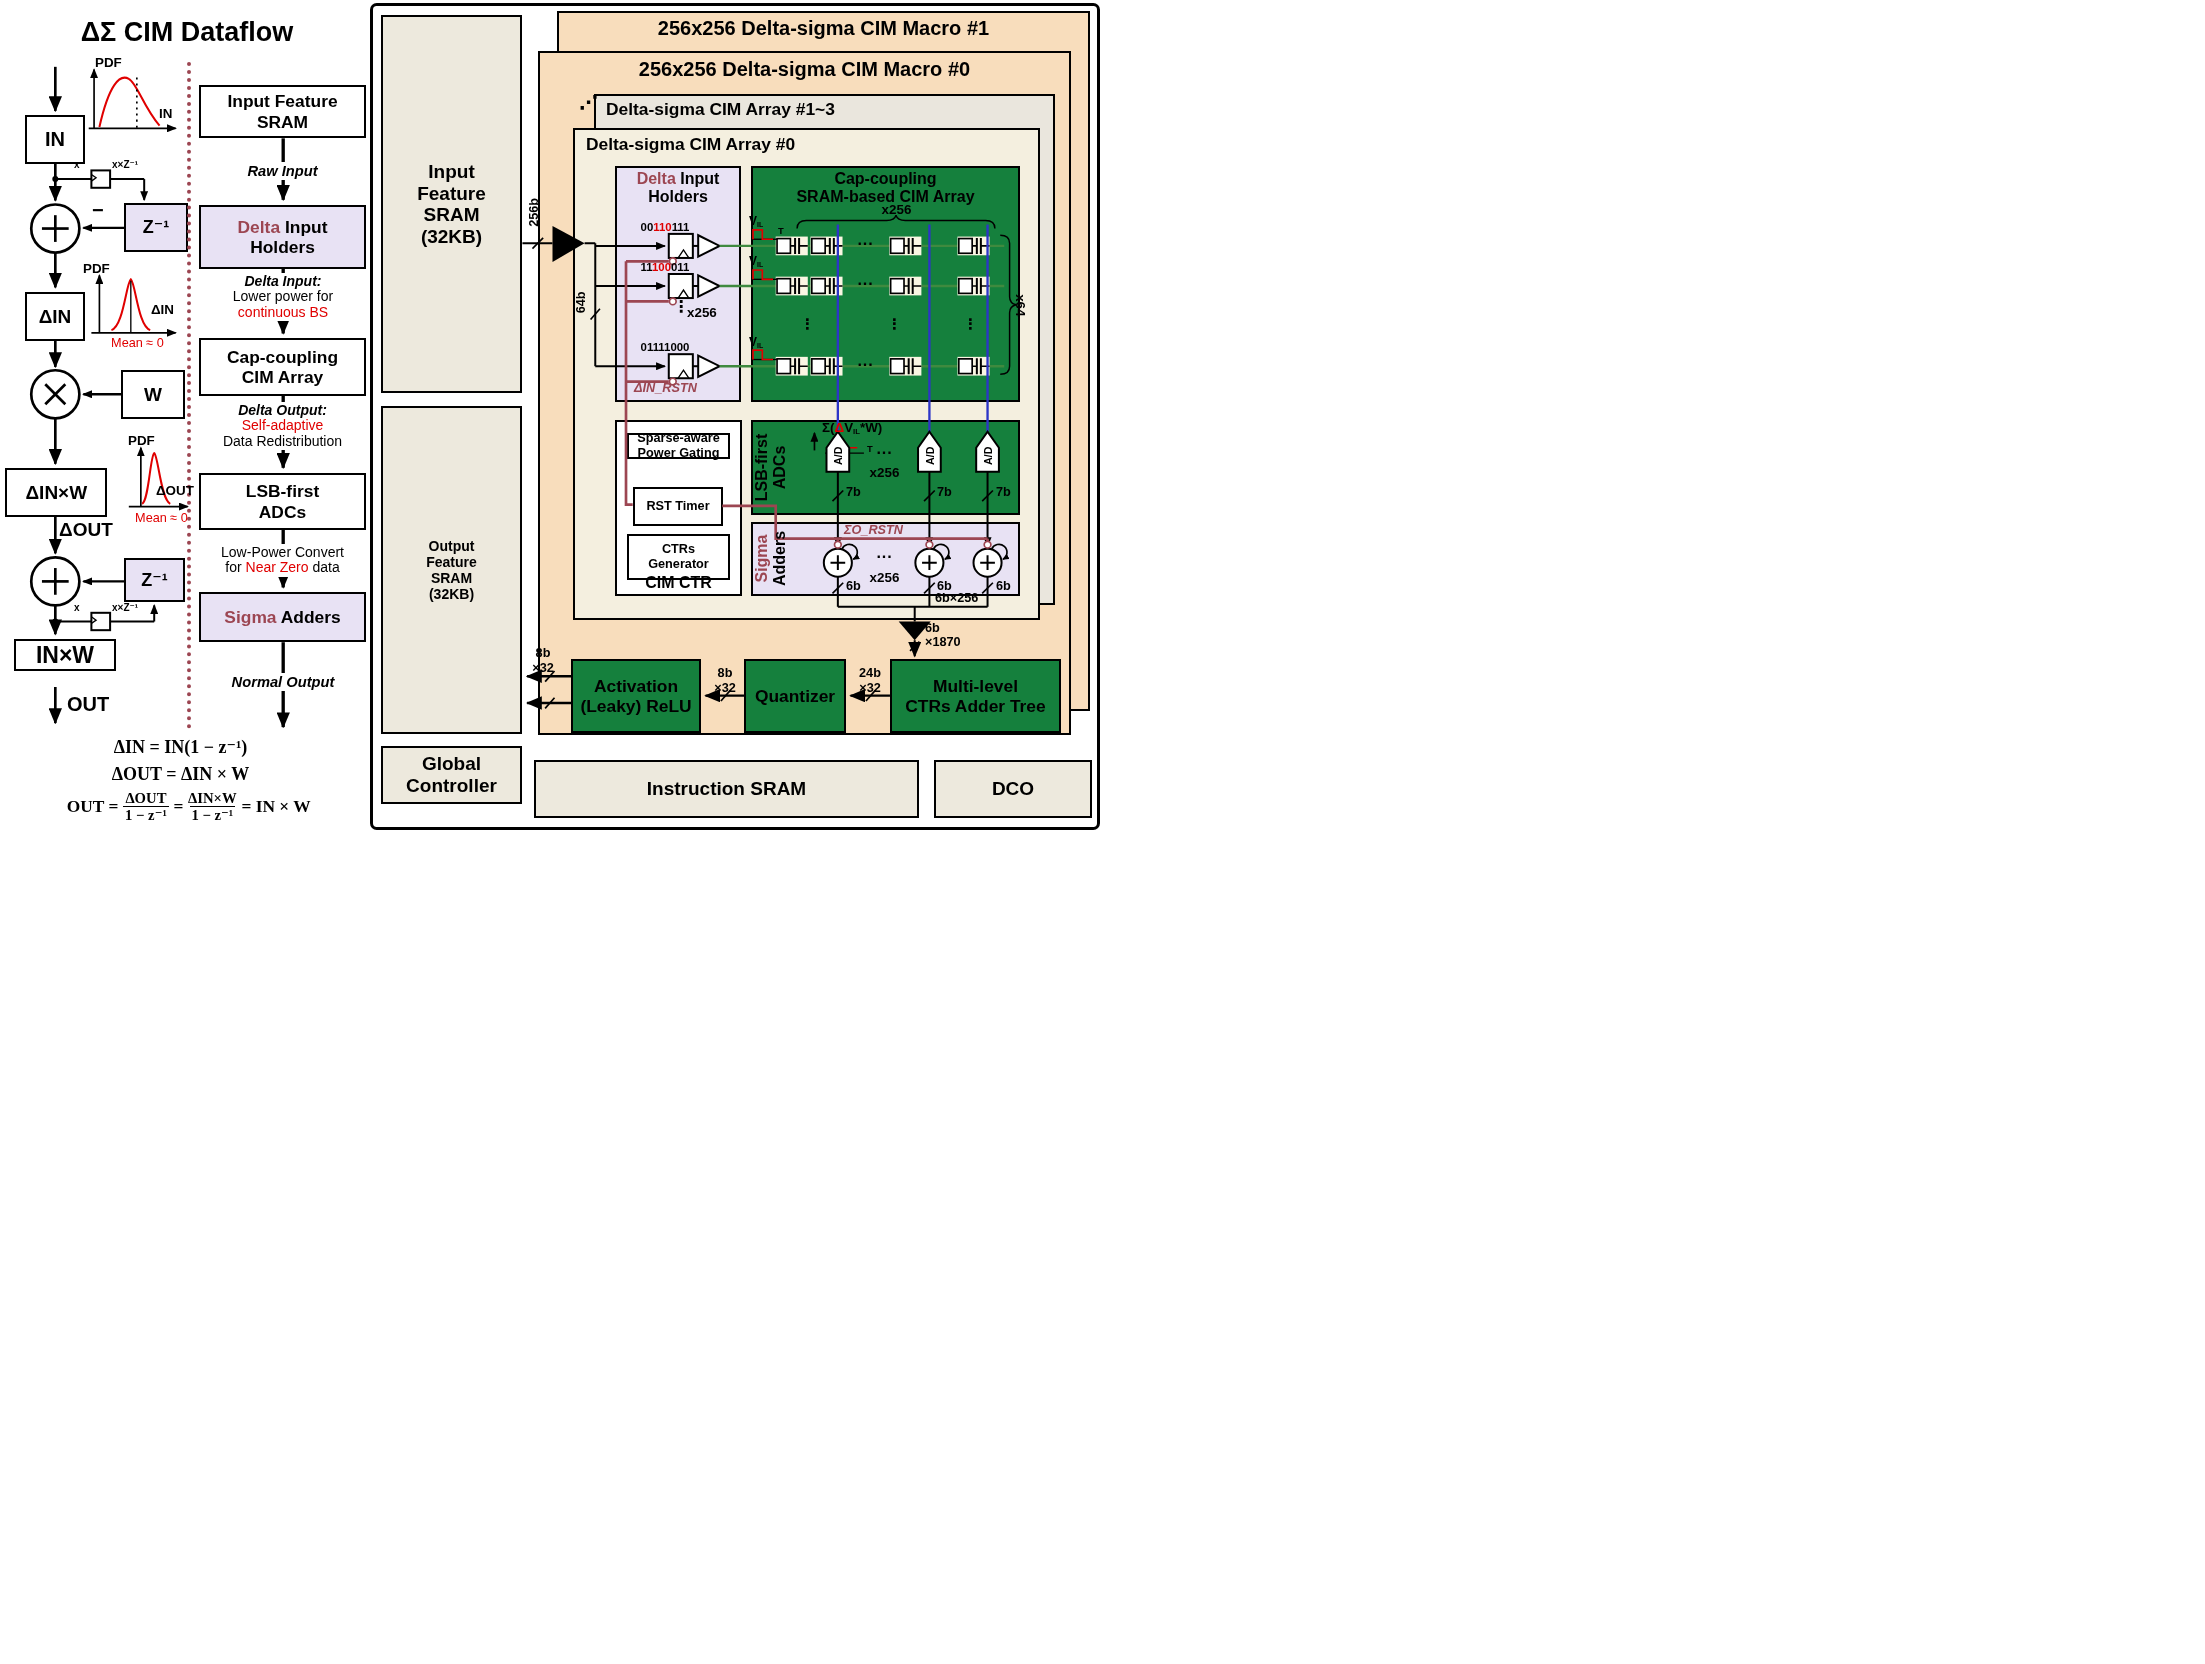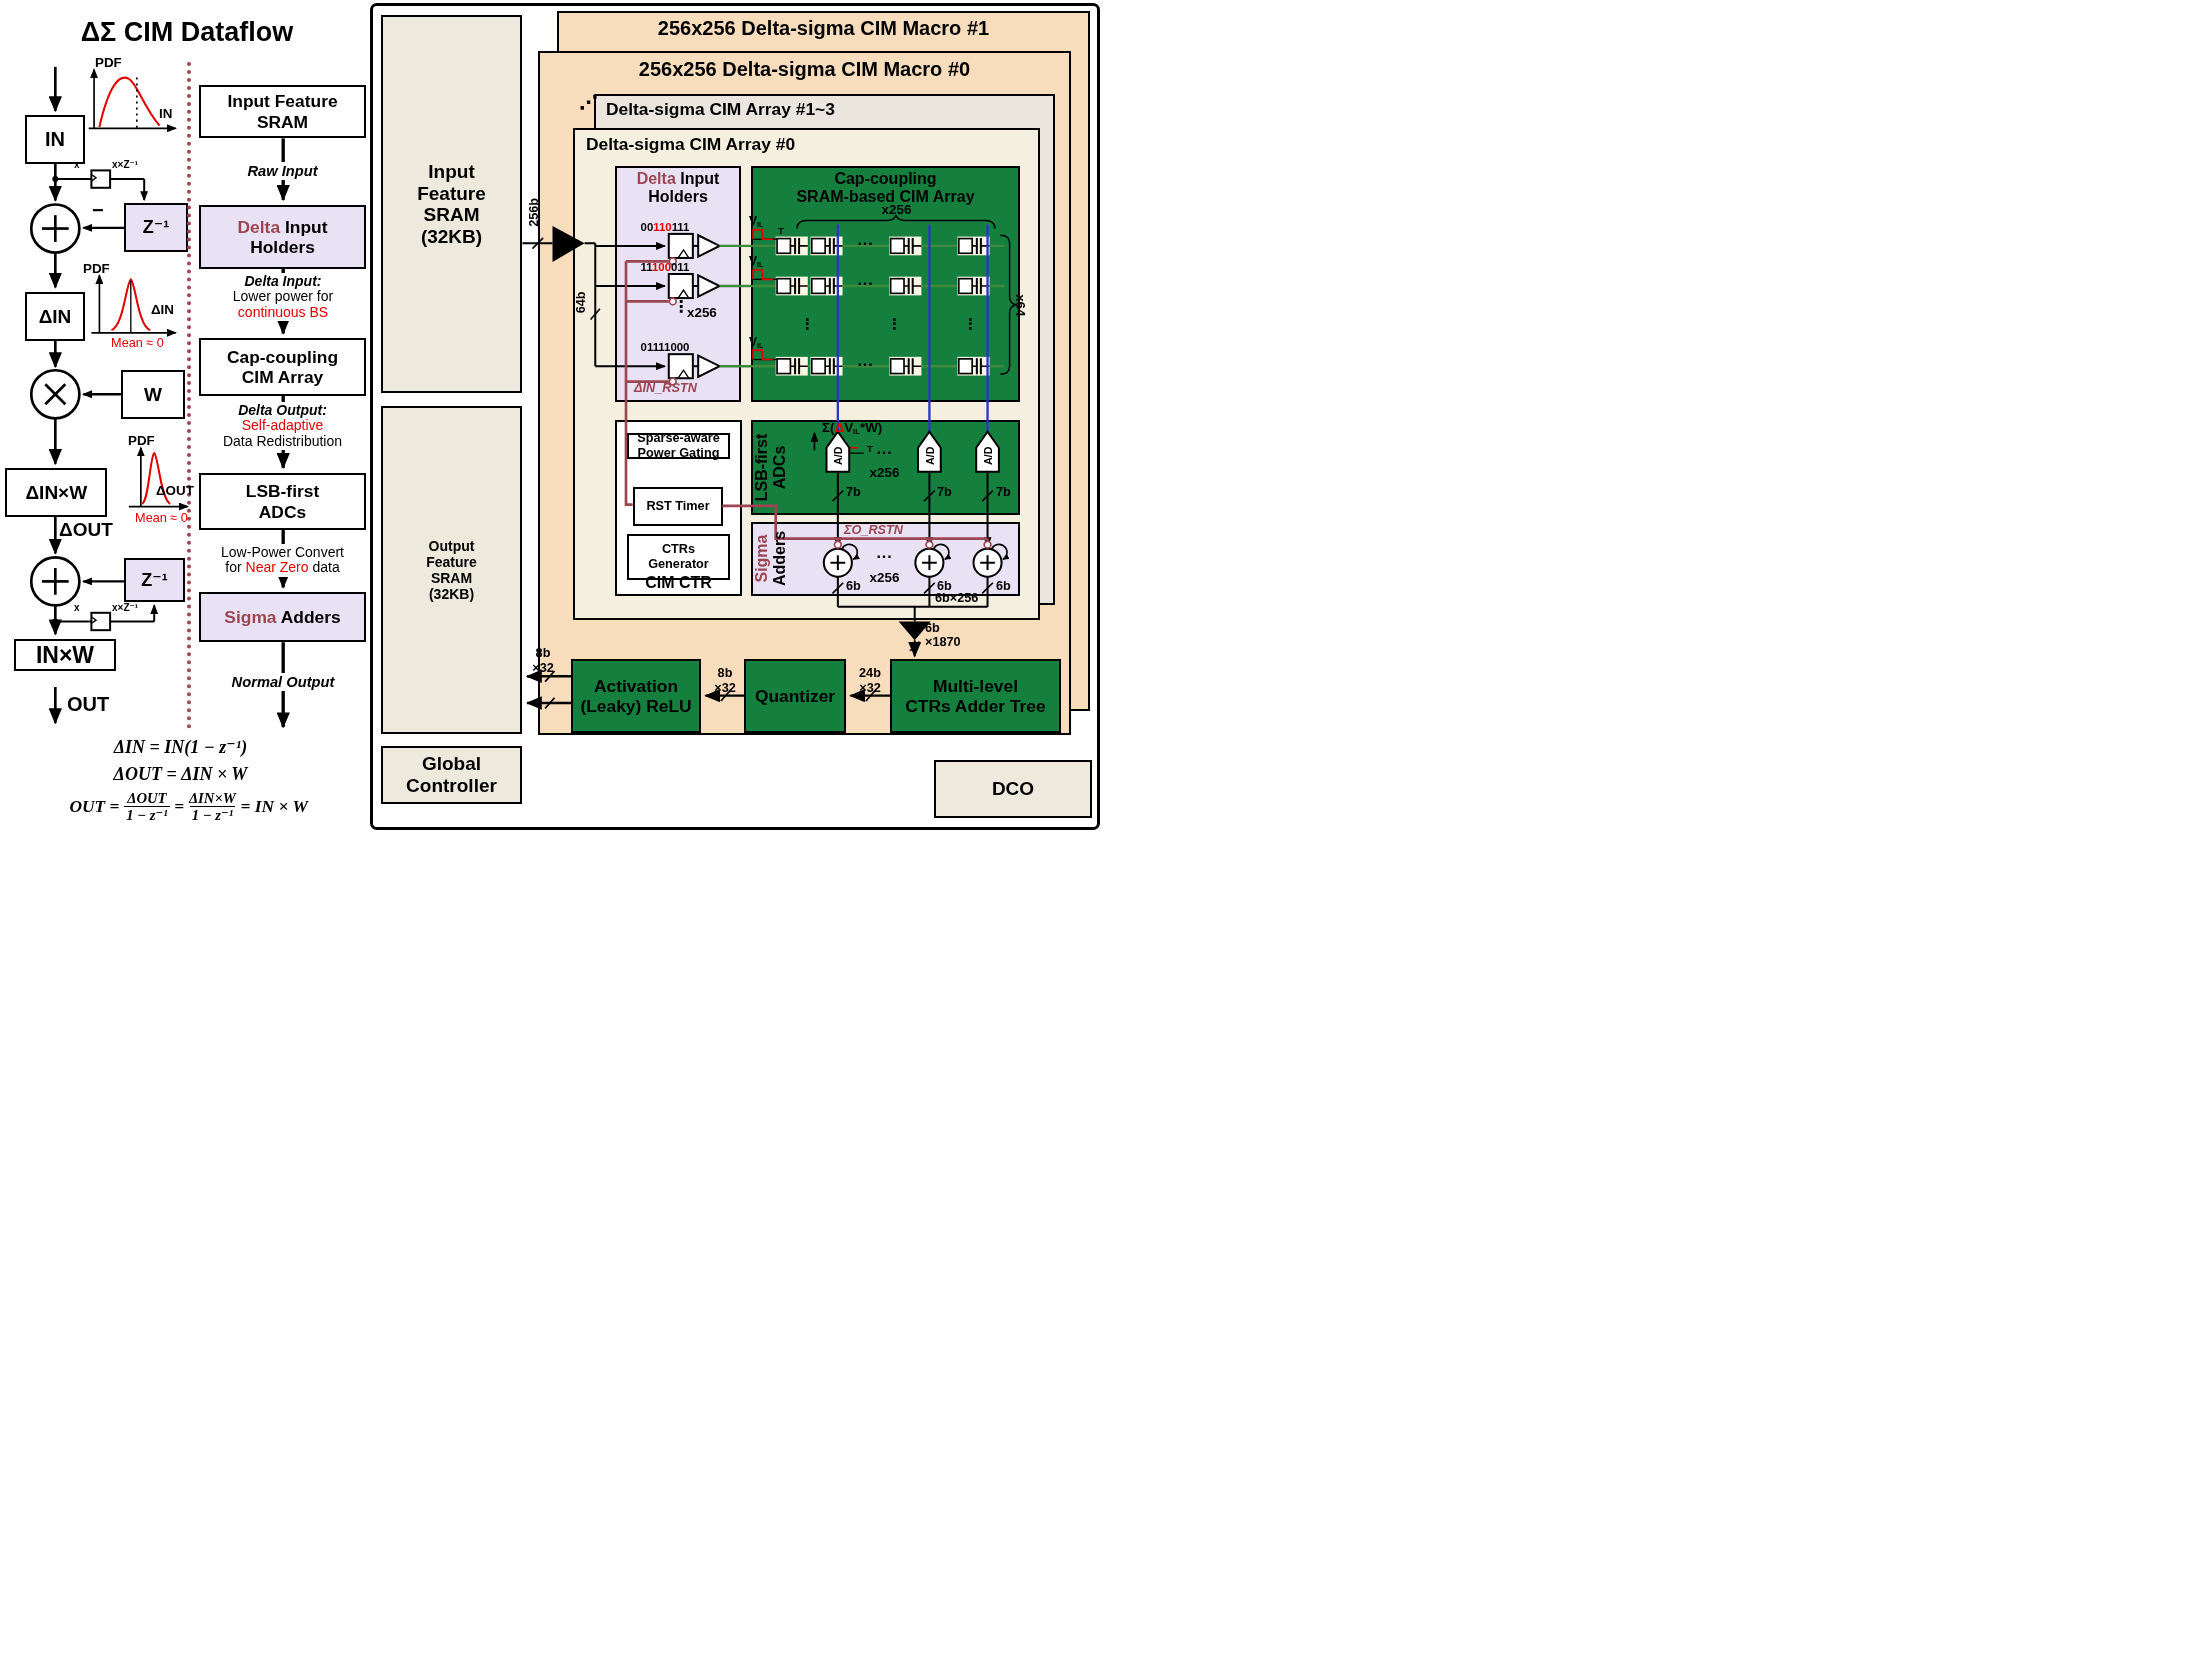--- a/index.html
+++ b/index.html
@@ -36,21 +36,21 @@
 .fwc{fill:#fff;stroke:#000;stroke-width:2.5}
 .fwm{fill:#fff;stroke:#9c4652;stroke-width:2.5}
 .fb{fill:#000;stroke:none}
 .gr{stroke:#3f8a3f;stroke-width:3.5;fill:none}
 .bl{stroke:#2d35c8;stroke-width:3.5;fill:none}
 .mr{stroke:#9c4652;stroke-width:4;fill:none}
 .rd{stroke:#e00000;stroke-width:3;fill:none}
 .rd2{stroke:#e00000;stroke-width:2.5;fill:none}
 .cellmask{fill:#faf6e3;stroke:none}
 .dash{stroke-dasharray:3 6}
-.formula{font-family:"Liberation Serif","DejaVu Serif",serif;font-style:italic;font-weight:bold;z-index:6;position:absolute}
+.formula{font-family:"Liberation Serif","DejaVu Serif",serif;font-weight:bold;z-index:6;position:absolute}
 .frac{display:inline-flex;flex-direction:column;align-items:center;vertical-align:middle;margin:0 4.7px;font-size:14.7px;line-height:1.1}
 .frac .den{border-top:1.3px solid #000;padding:0 2px}
 .divider{position:absolute;z-index:3;border-left:4px dotted #9c4652}
 </style>
 </head>
 <body>
 
 <div class="cv">
 
   <div class="box bw" style="left:25px;top:115px;width:60px;height:49px;font-size:20px">
@@ -137,20 +137,23 @@
   </div>
   <div class="box beige" style="left:381px;top:406px;width:141px;height:328px;font-size:14px">
     <div>Output</div>
     <div>Feature</div>
     <div>SRAM</div>
     <div>(32KB)</div>
   </div>
   <div class="box beige" style="left:381px;top:746px;width:141px;height:58px;font-size:19px">
     <div>Global</div>
     <div>Controller</div>
+  </div>
+  <div class="box beige" style="left:534px;top:760px;width:385px;height:58px;font-size:19px">
+    <div>Instruction SRAM</div>
   </div>
   <div class="box beige" style="left:934px;top:760px;width:158px;height:58px;font-size:19px">
     <div>DCO</div>
   </div>
 
   <svg class="wire" width="1103" height="832" viewBox="0 0 1649 1245">
     <defs>
       <marker id="am" markerUnits="userSpaceOnUse" markerWidth="24" markerHeight="20" refX="22" refY="10" orient="auto">
           <path d="M0,0 L24,10 L0,20 Z" fill="#000"></path>
         </marker>

